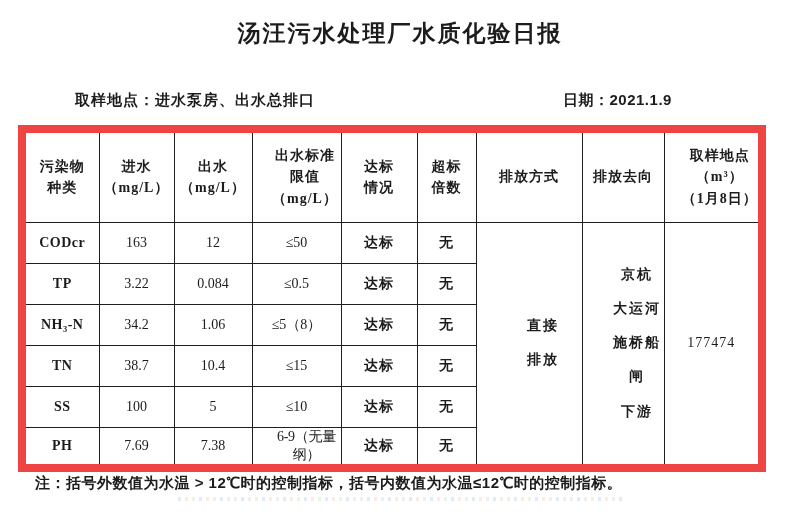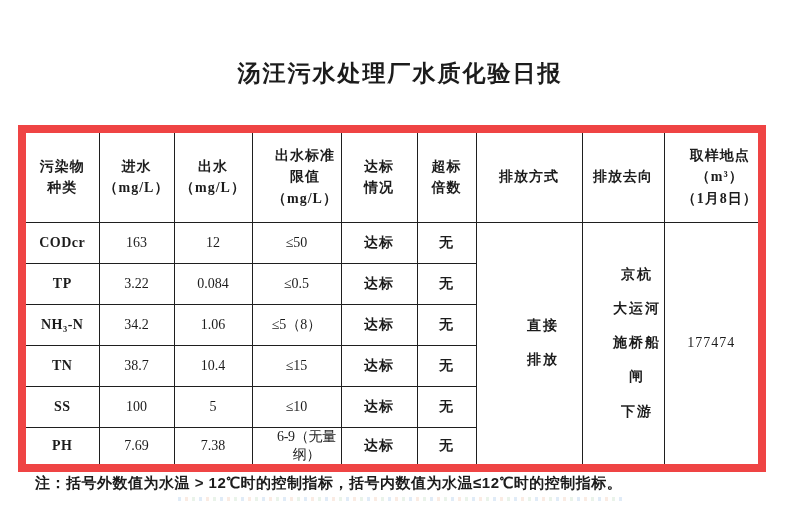--- a/index.html
+++ b/index.html
@@ -11,21 +11,20 @@
     overflow: hidden;
     position: relative;
   }
   .page { position: relative; width: 800px; height: 516px; background:#fff; }
 
   .title {
     position: absolute; top: 18px; left: 0; width: 100%;
     text-align: center;
     font-size: 23px; font-weight: bold; letter-spacing: 2px;
     font-family: "Liberation Sans", sans-serif;
-    margin-top: 40px;
   }
   .meta-sampling {
     position: absolute; top: 91px; left: 75px;
     font-size: 15px; font-weight: bold; letter-spacing: 1px;
   }
   .meta-date {
     position: absolute; top: 91px; left: 563px;
     font-size: 15px; font-weight: bold; letter-spacing: 0.5px;
   }
 
@@ -90,20 +89,22 @@
     filter: blur(0.6px);
   }
 </style>
 </head>
 <body>
 
 <div class="page">
 
   <div class="title">汤汪污水处理厂水质化验日报</div>
 
+  <div class="meta-sampling">取样地点：进水泵房、出水总排口</div>
+  <div class="meta-date">日期：2021.1.9</div>
 
   <table class="report">
     <colgroup>
       <col style="width:77px">
         <col style="width:75px">
         <col style="width:78px">
       <col style="width:89px">
         <col style="width:76px">
         <col style="width:59px">
       <col style="width:106px">

